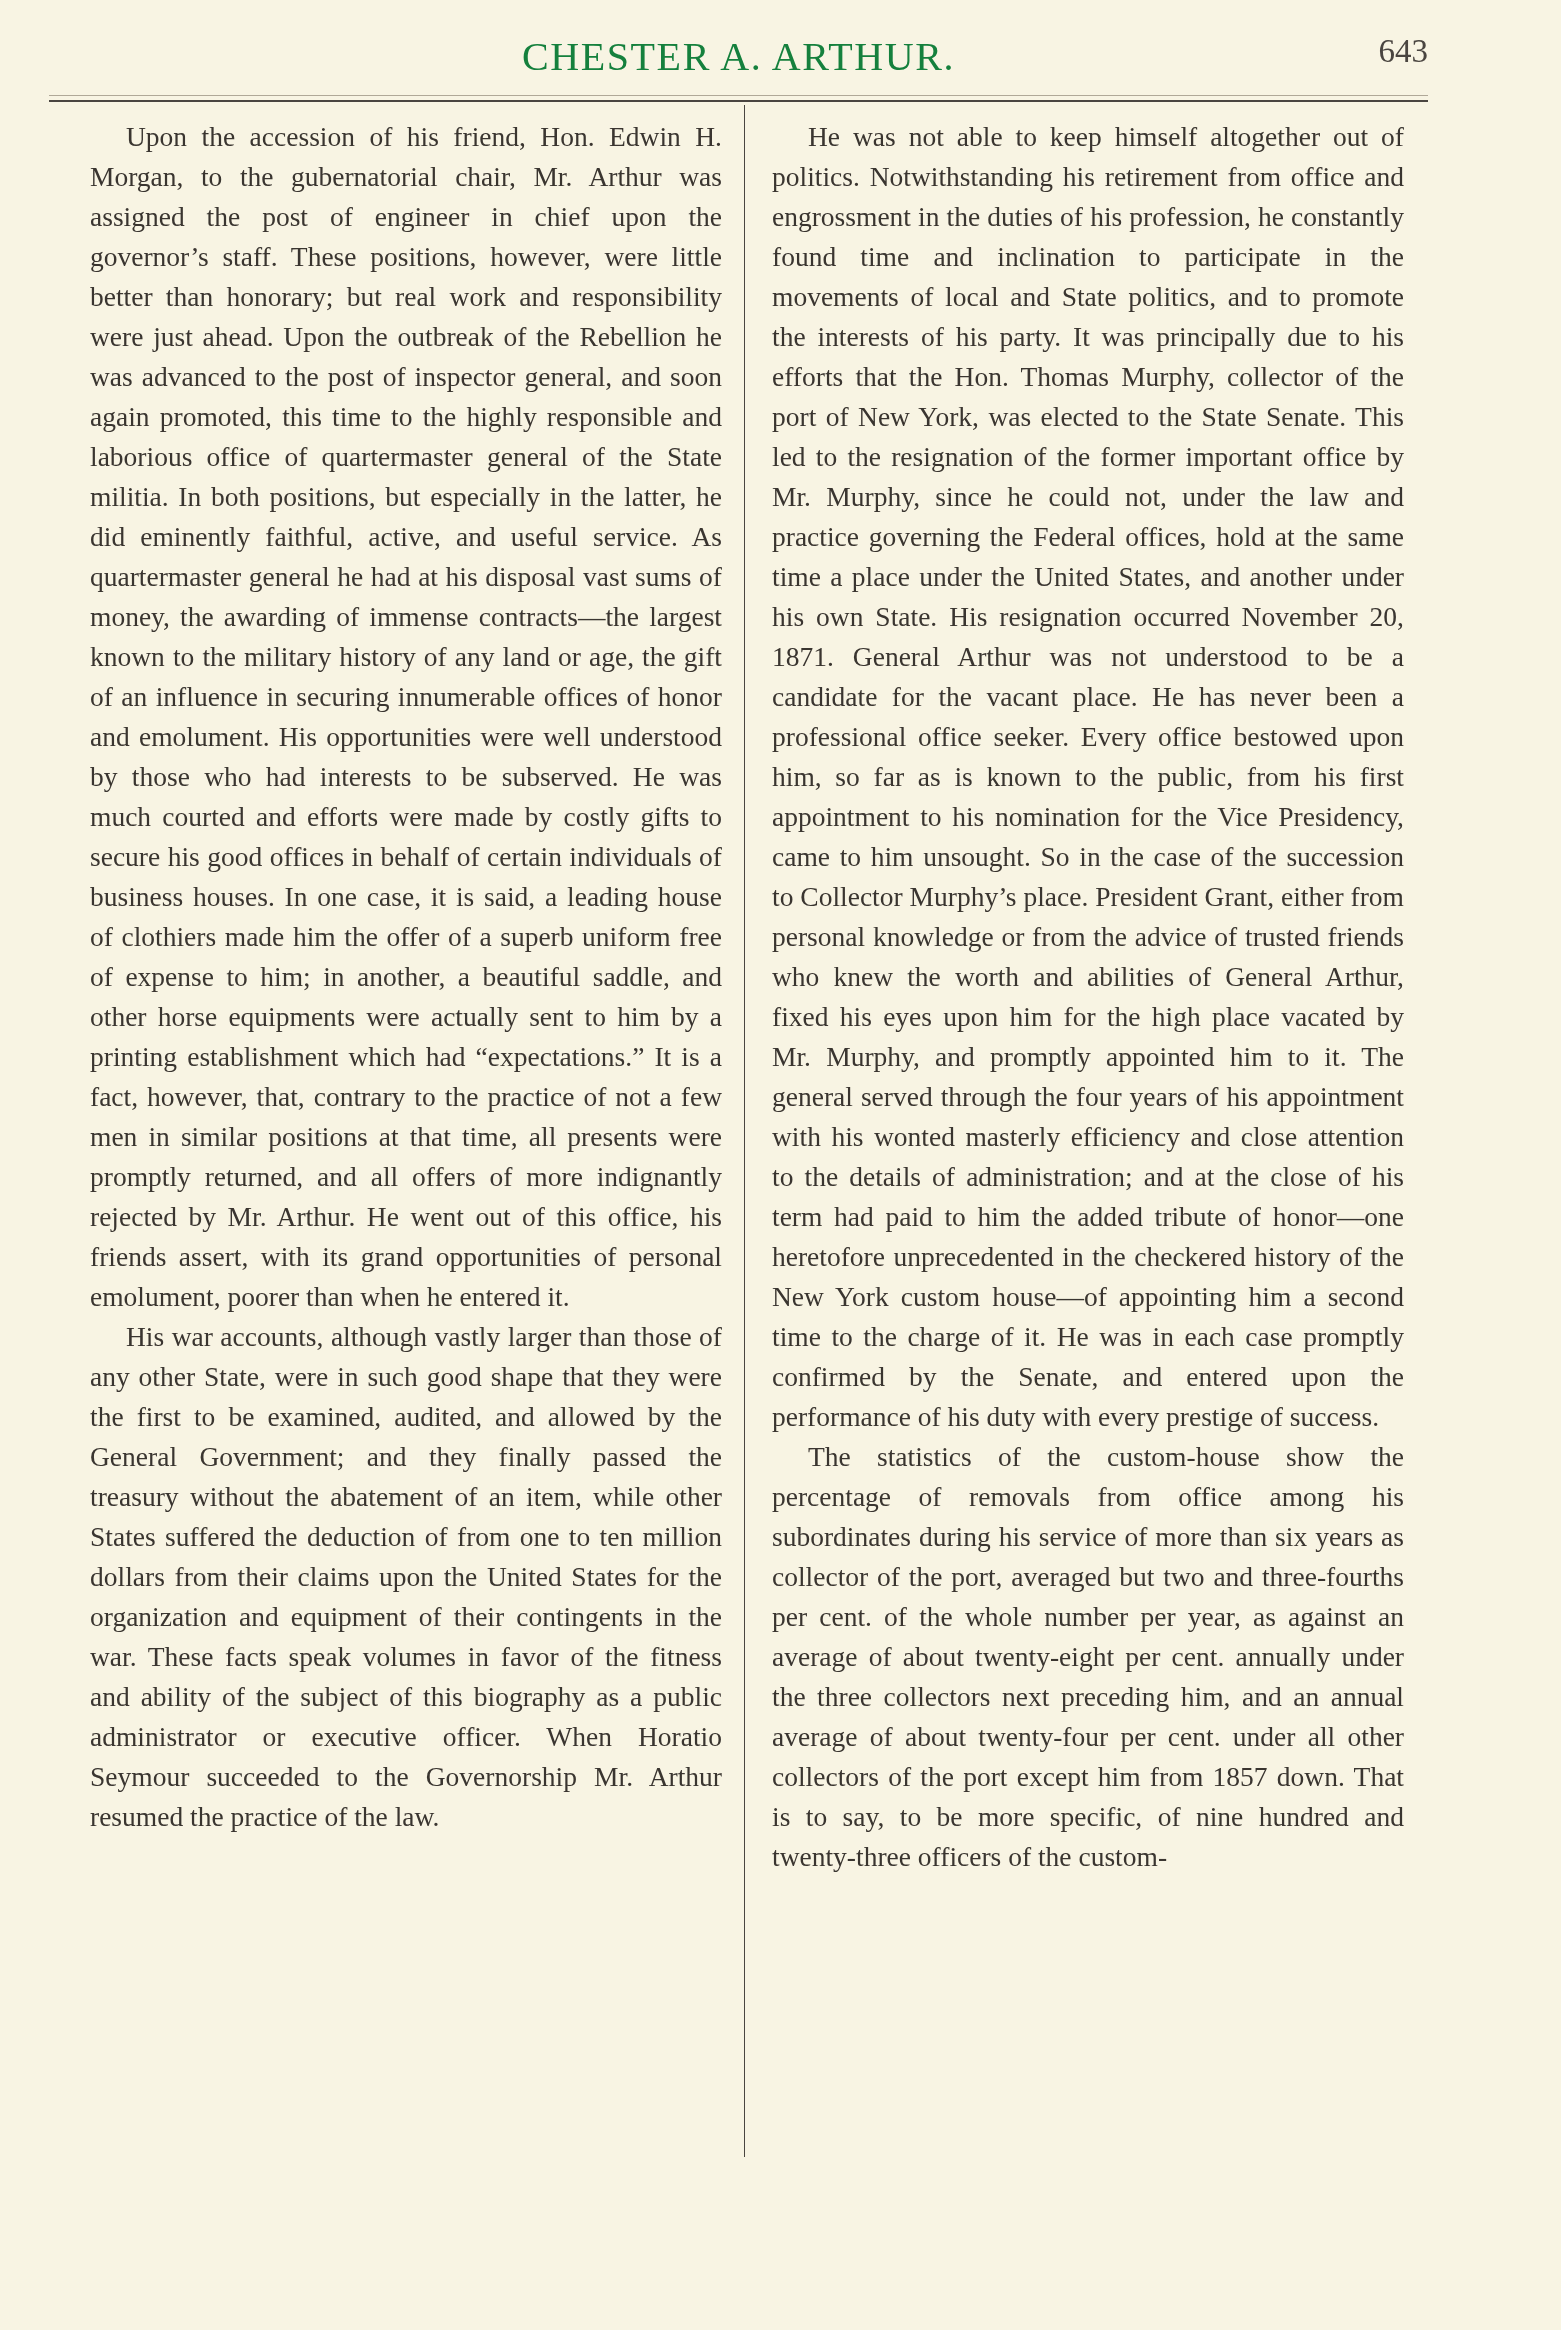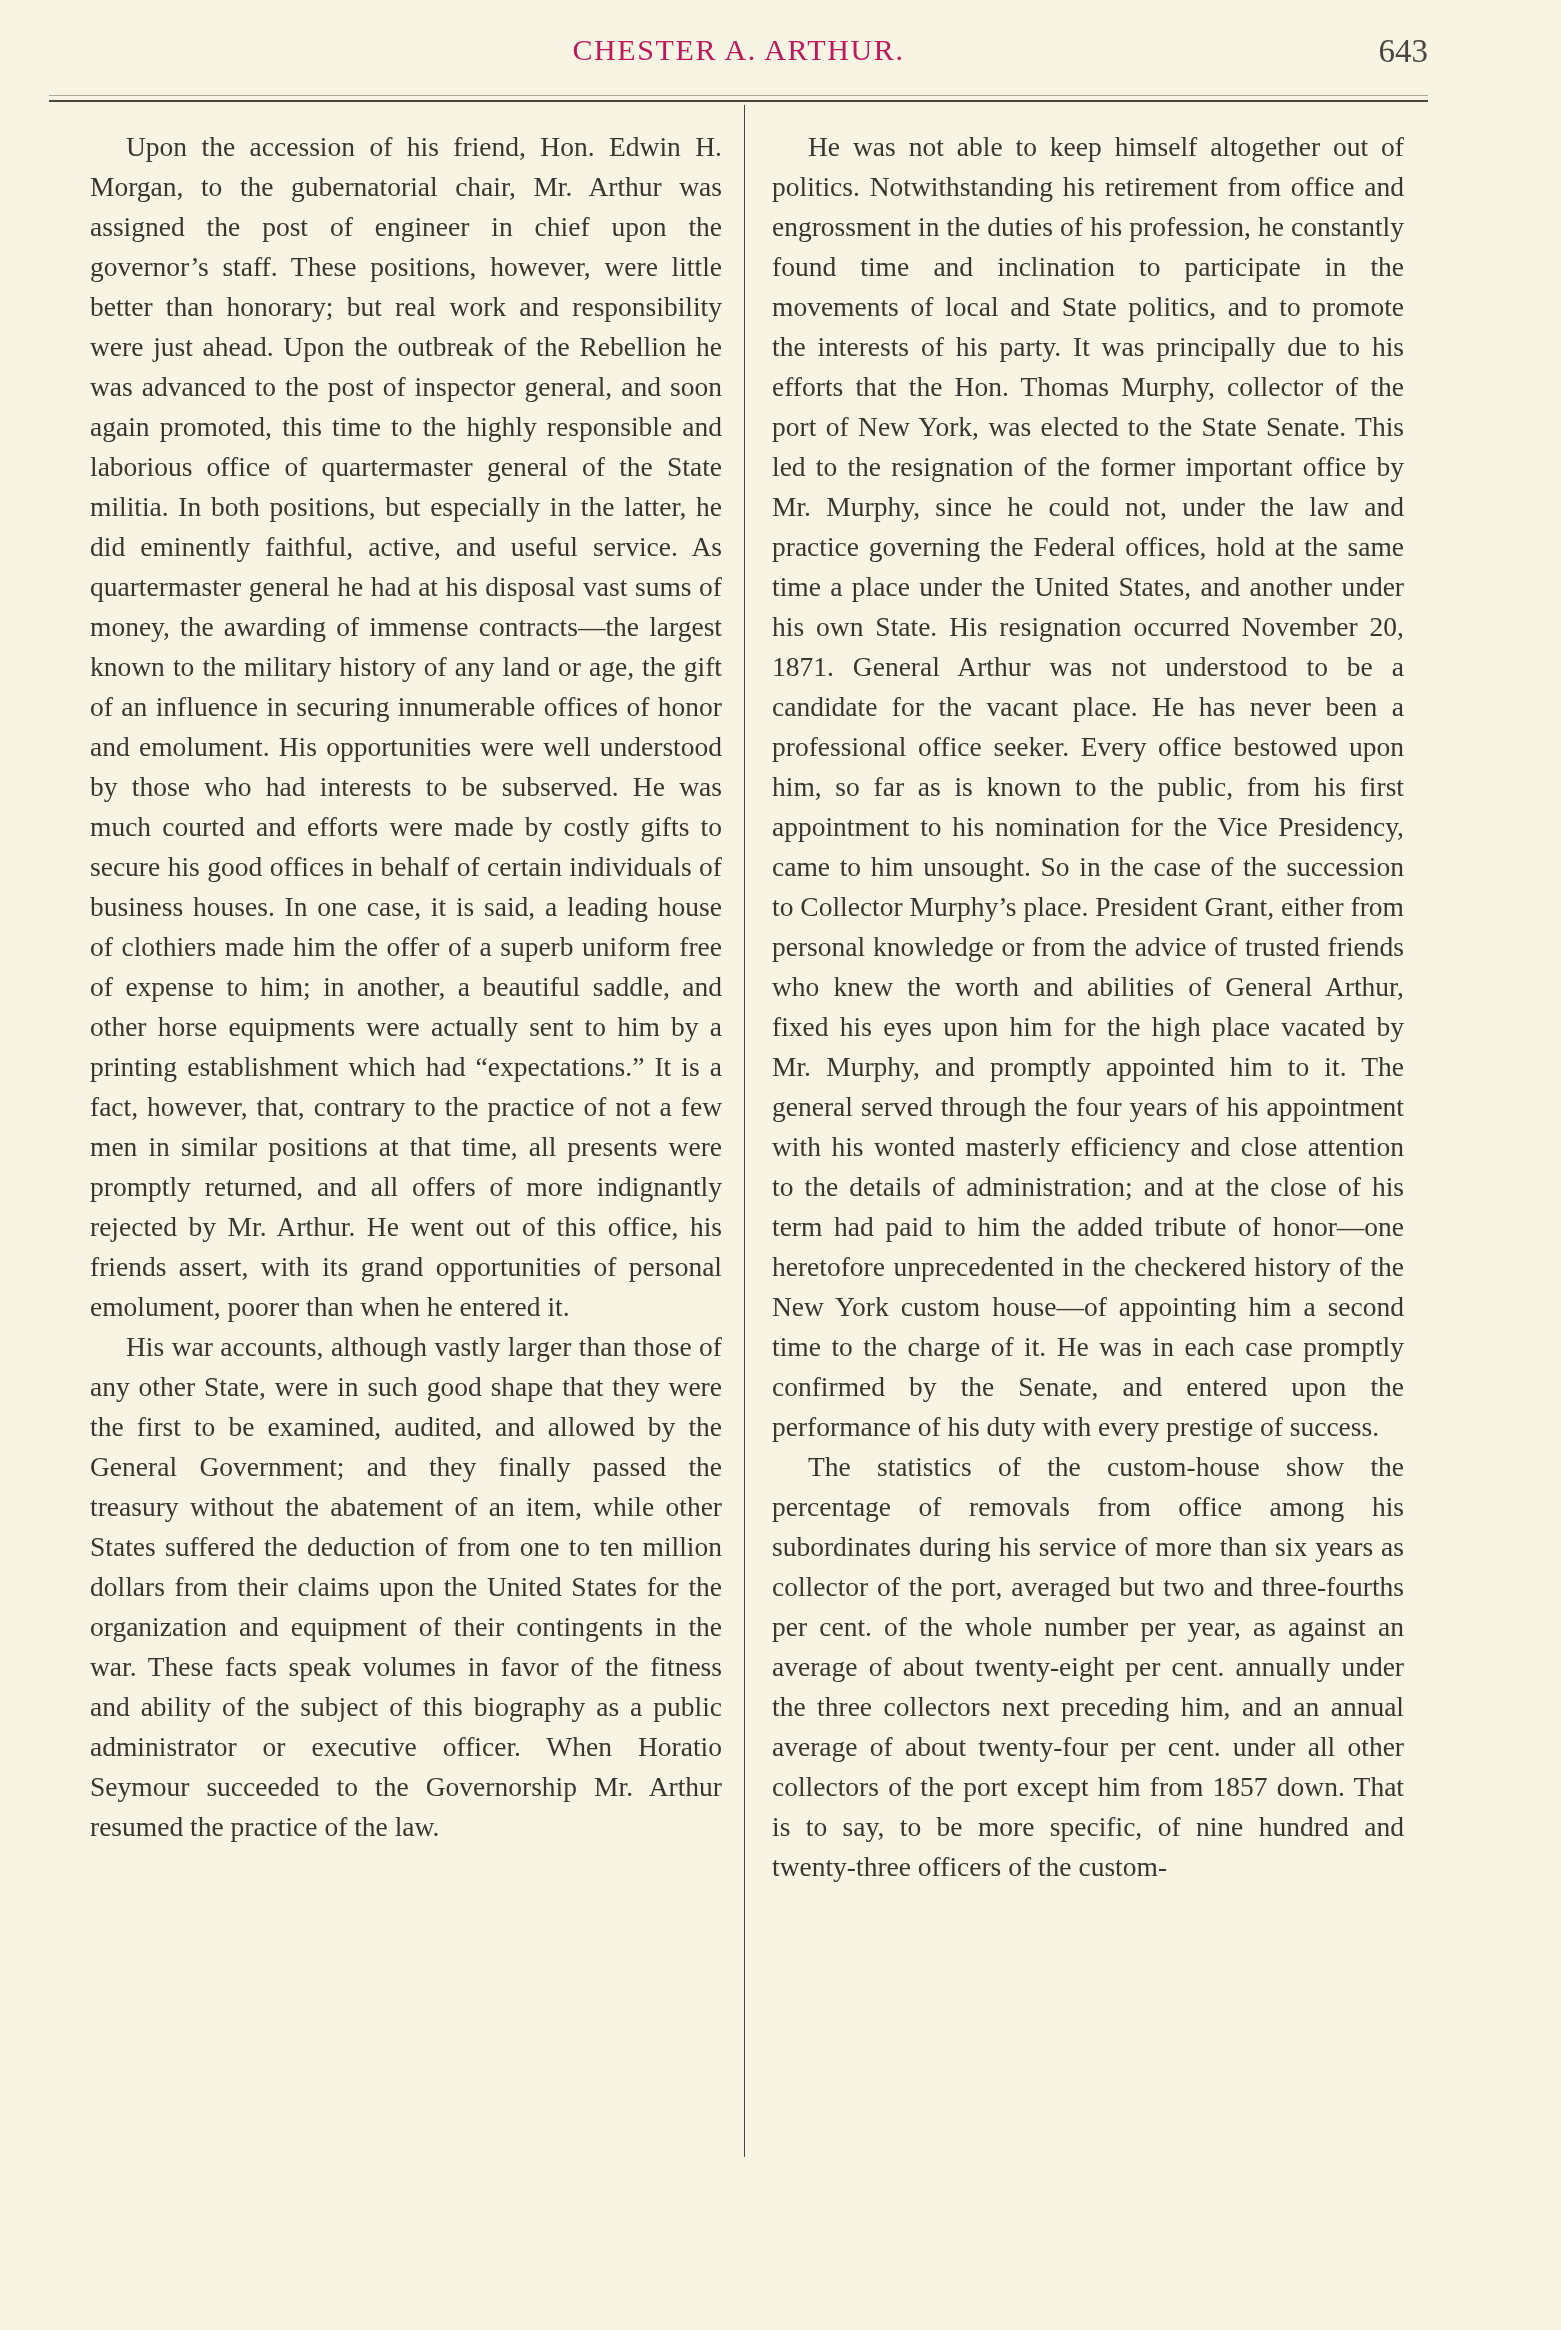--- a/index.html
+++ b/index.html
@@ -1,23 +1,23 @@
 <!DOCTYPE html>
 <html style="font-size:13px"><head>
 <meta charset="utf-8">
 <style>
   html,body{margin:0;padding:0;}
   body{width:1562px;height:2330px;background:#f8f4e3;position:relative;overflow:hidden;
     font-family:"Liberation Serif","DejaVu Serif",serif;color:#3a3530;}
   .header{position:absolute;top:33px;left:49px;width:1379px;height:49px;}
-  .running-title{position:absolute;left:0;right:0;top:0;text-align:center;font-size:30px;letter-spacing:1.6px;color:#be185d;}
+  .running-title{position:absolute;left:0;right:0;top:0;text-align:center;font-size:40px;letter-spacing:1.6px;color:#15803d;}
   .page-number{position:absolute;right:0;top:0;font-size:33px;color:#4a4540;}
   .rule{position:absolute;top:100px;left:49px;width:1379px;height:0;border-top:2.5px solid #4a4540;}
   .rule2{position:absolute;top:95px;left:49px;width:1379px;height:0;border-top:0.8px solid #b0a898;}
-  .col{position:absolute;top:127px;width:632px;font-size:27.5px;line-height:40px;text-align:justify;hyphens:manual;}
+  .col{position:absolute;top:117px;width:632px;font-size:27.5px;line-height:40px;text-align:justify;hyphens:manual;}
   .col-left{left:90px;}
   .col-right{left:772px;}
   .col p{margin:0;text-indent:0;}
   .col p.indent{text-indent:36px;}
   .divider{position:absolute;top:105px;left:744px;width:0;height:2052px;border-left:1.6px solid #4a4540;}
 </style>
 </head>
 <body>
 
 <div class="header">

